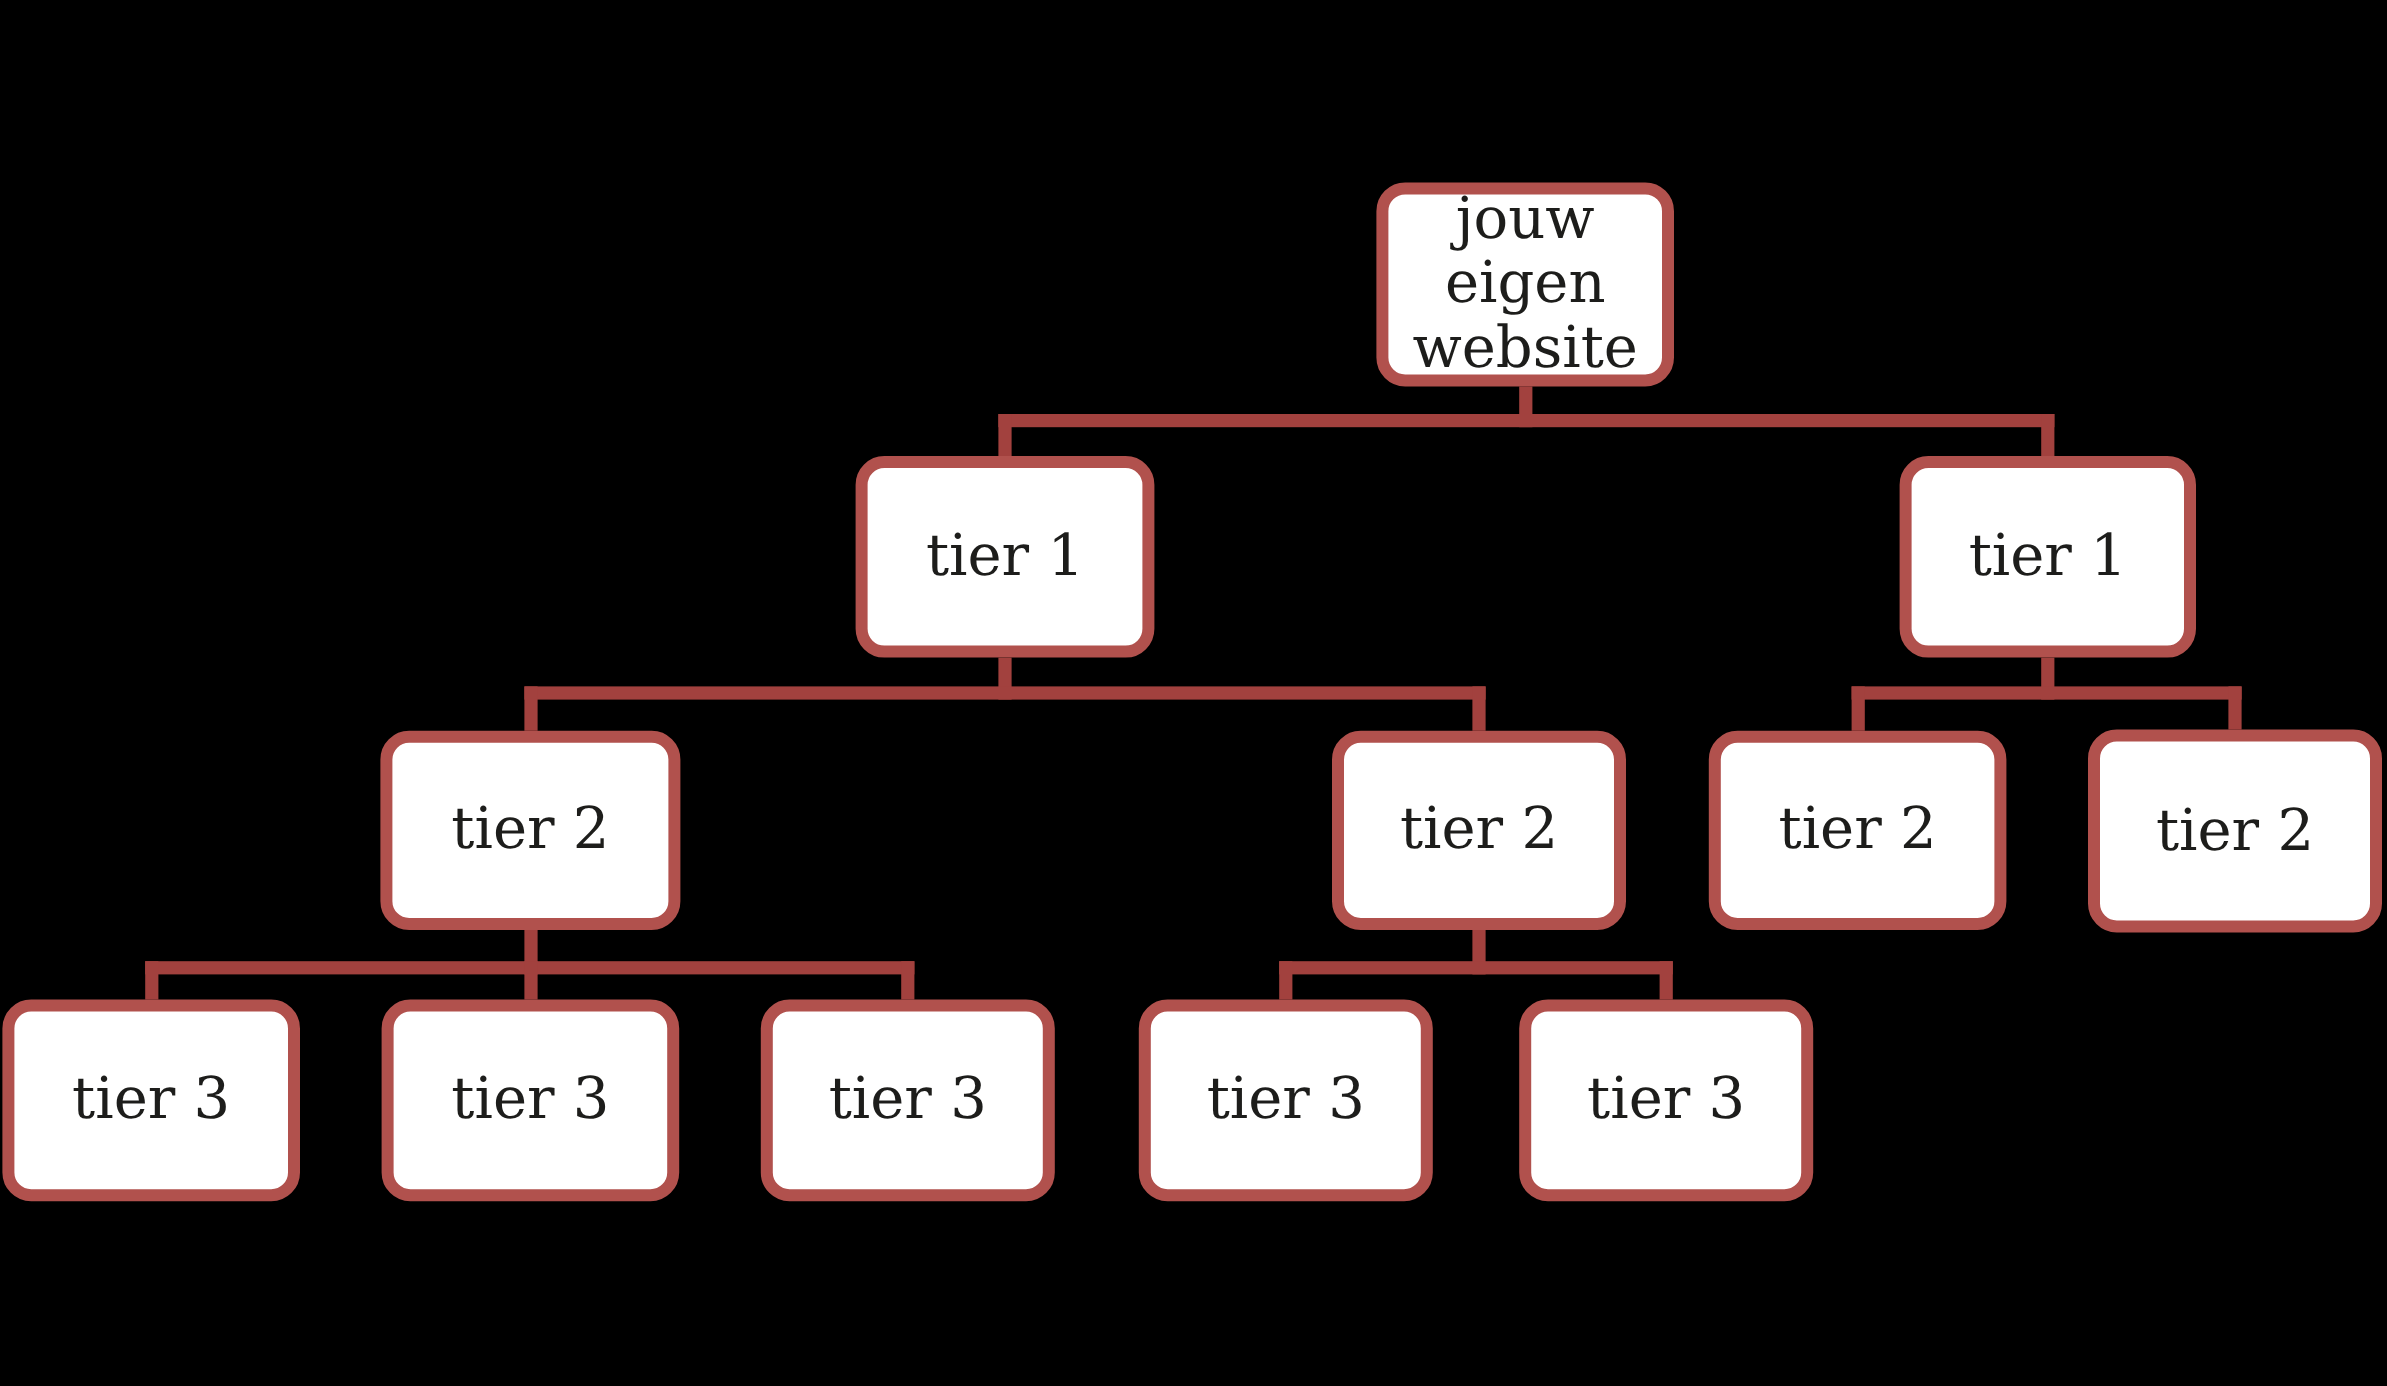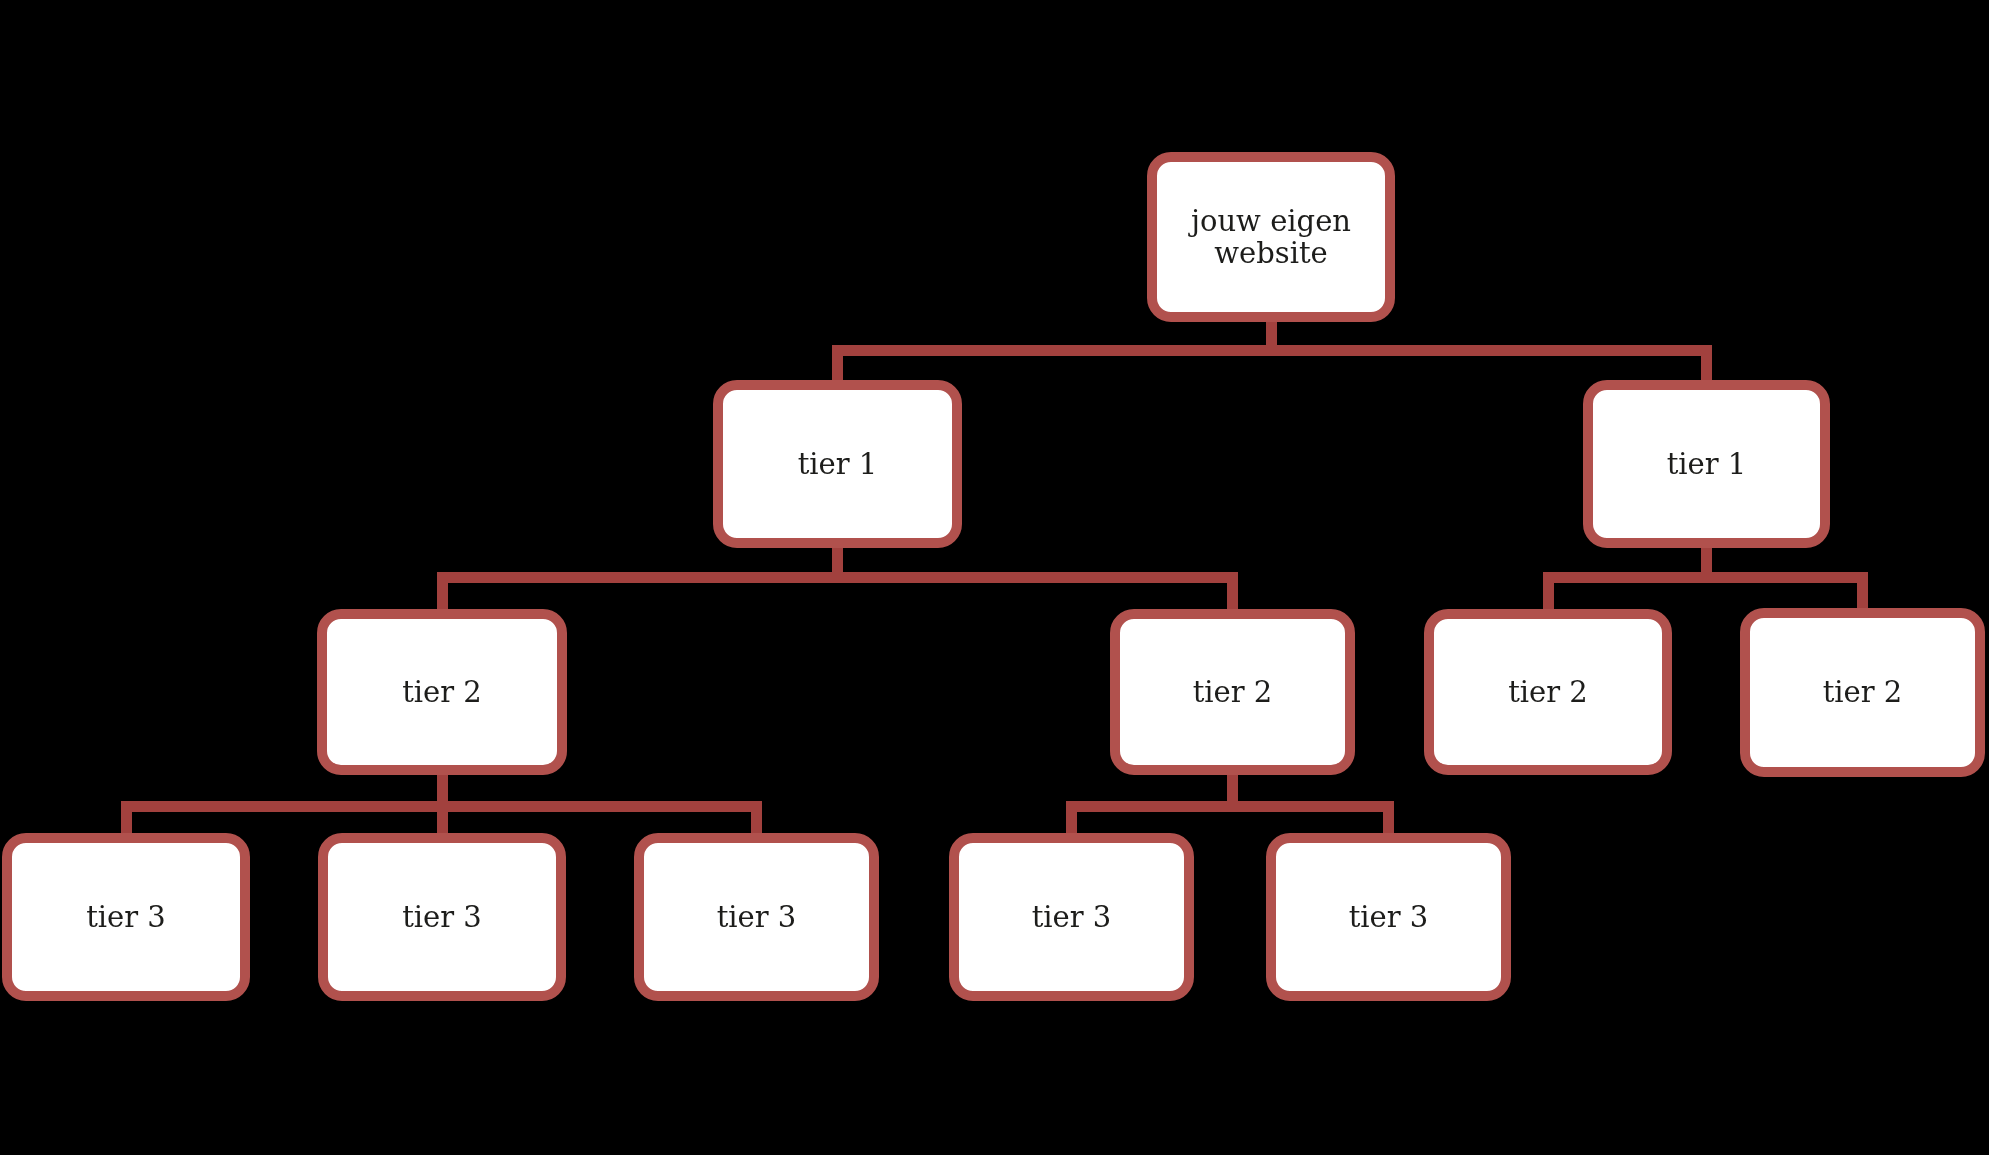--- a/index.html
+++ b/index.html
@@ -18,21 +18,21 @@
     position: absolute;
     box-sizing: border-box;
     border-style: solid;
     border-width: 10px;
     border-radius: 24px;
     display: flex;
     align-items: center;
     justify-content: center;
     text-align: center;
     padding: 0 16px;
-    font-size: 29px;
+    font-size: 48px;
     line-height: 1.12;
   }
   .node .label {
     display: block;
   }
   .seg {
     position: absolute;
   }
 </style>
 </head>

